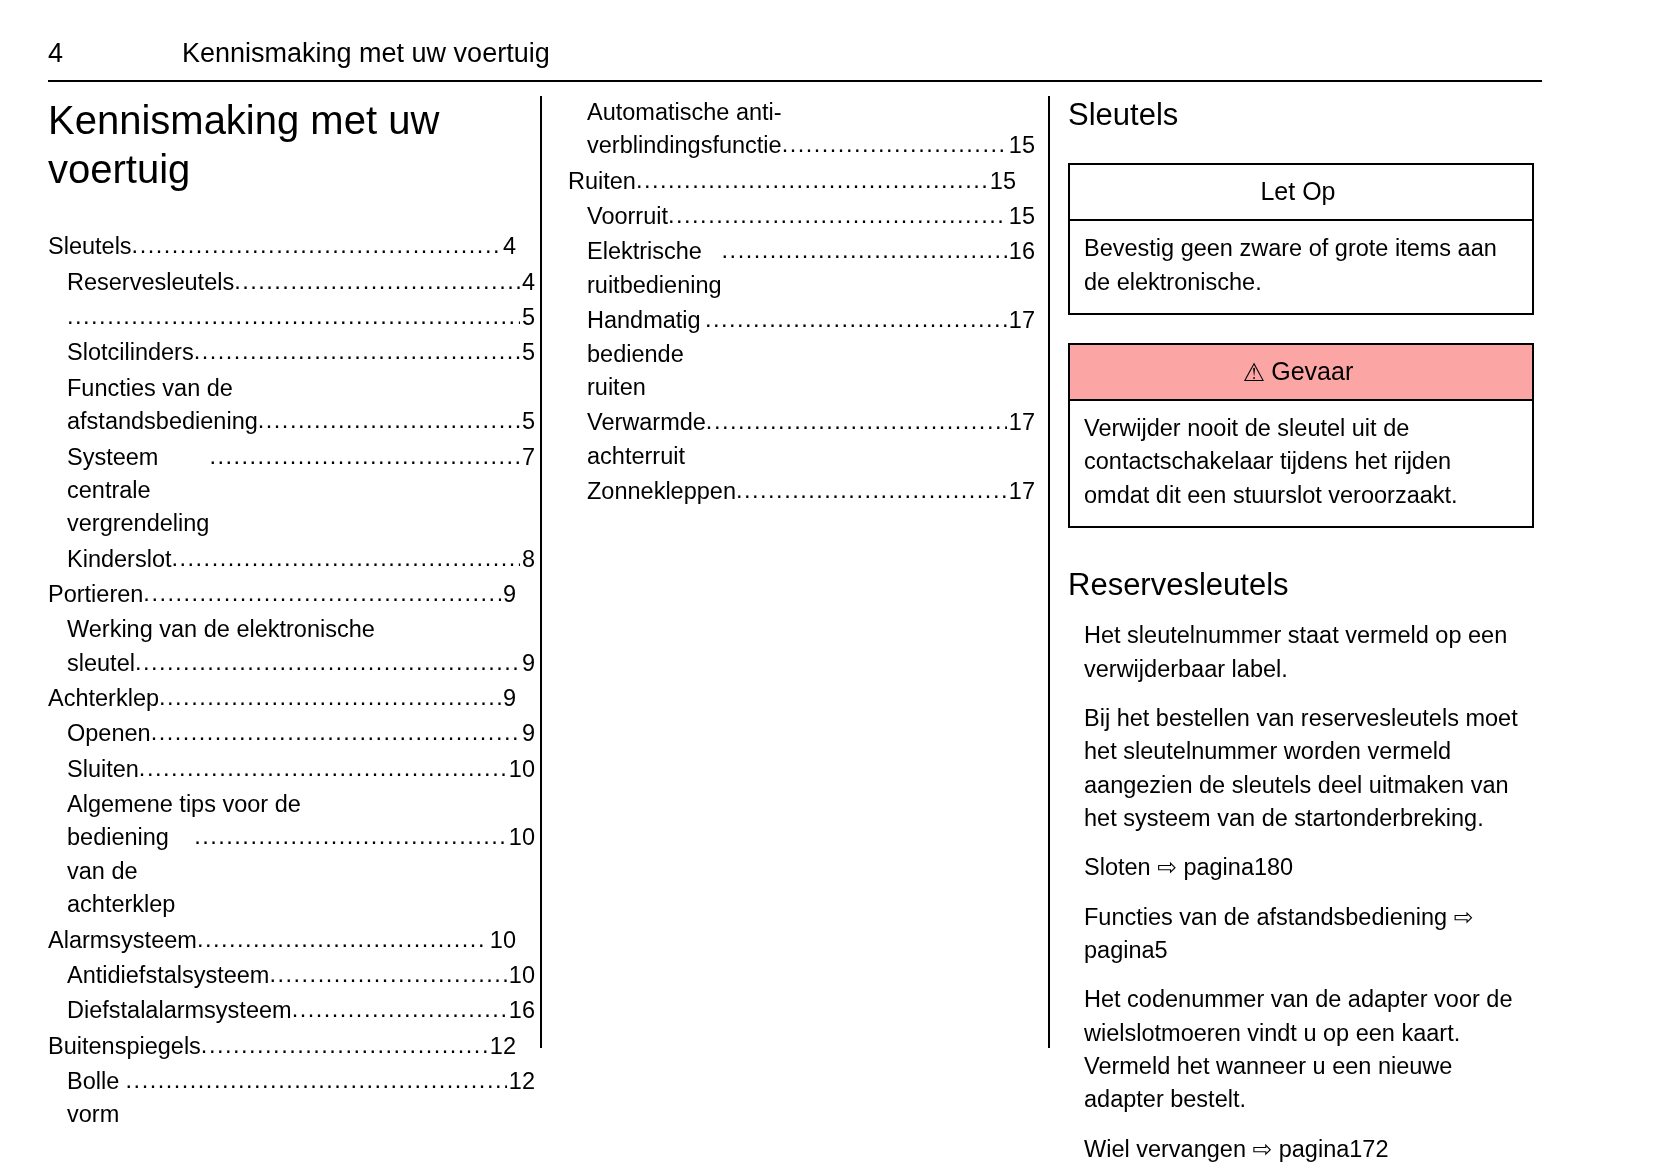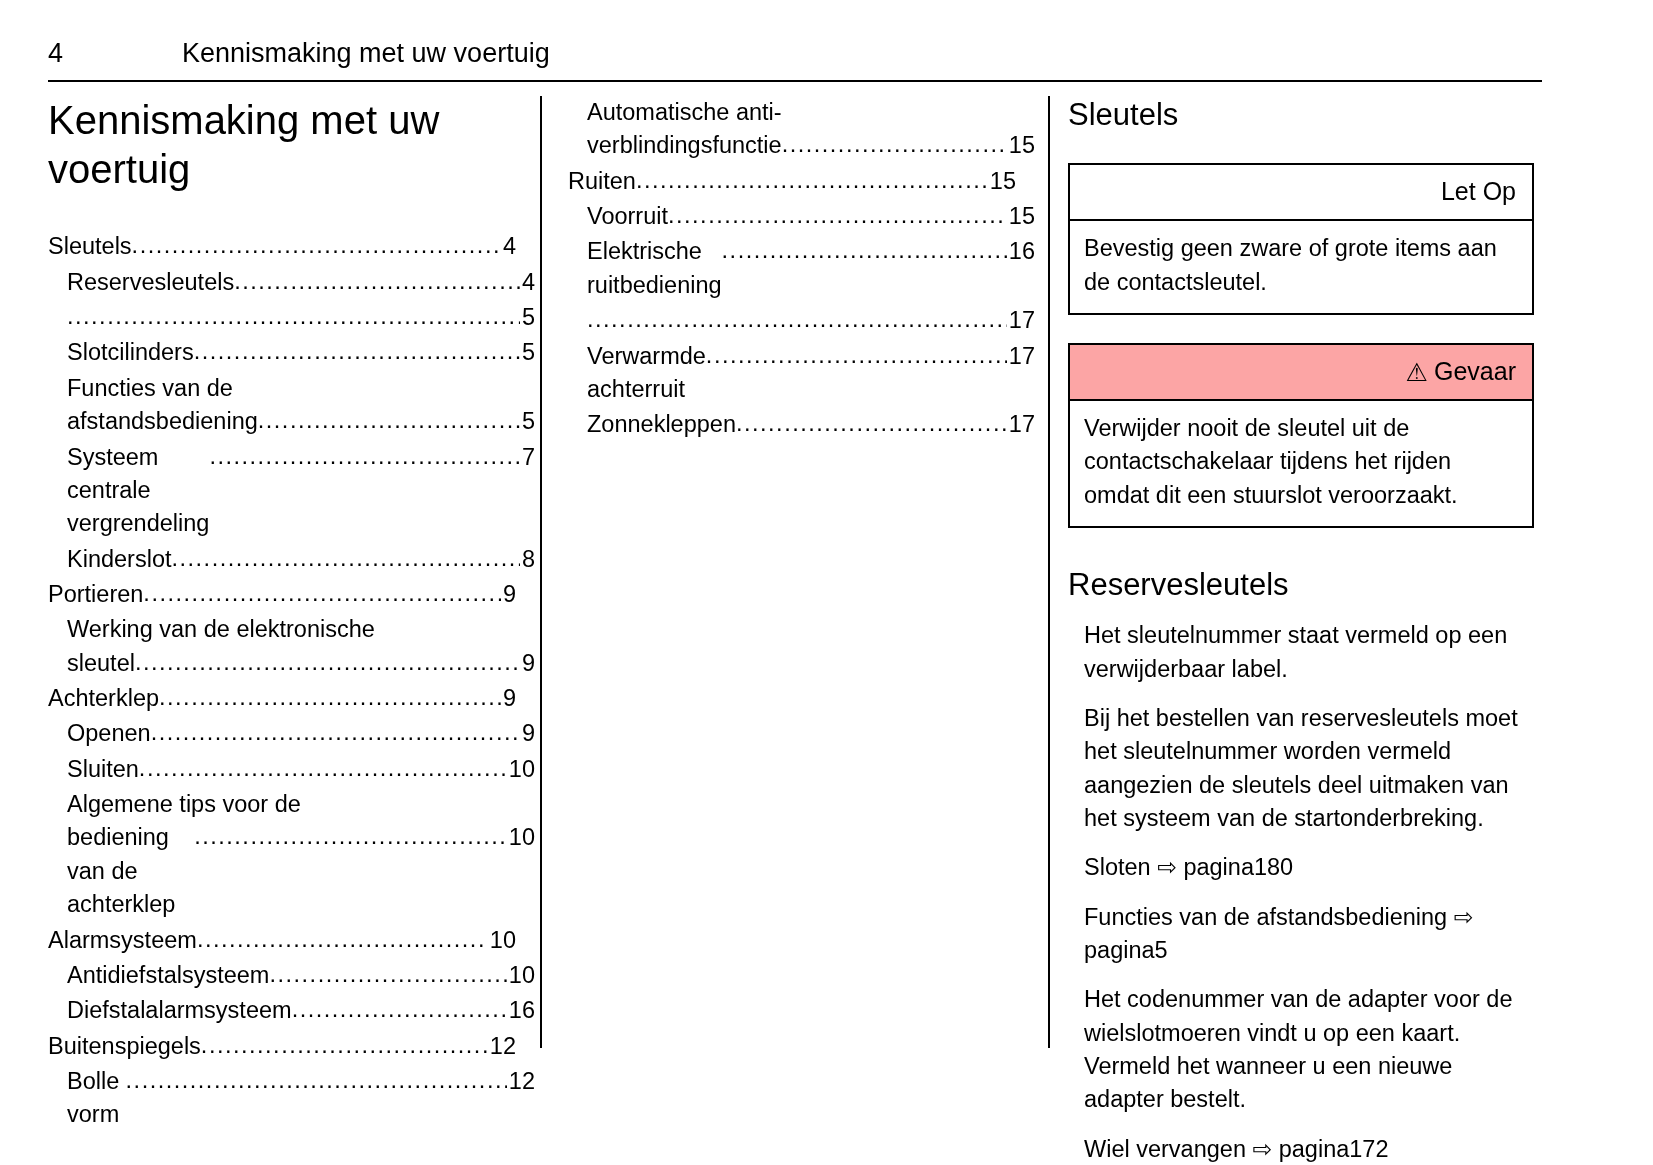--- a/index.html
+++ b/index.html
@@ -132,21 +132,21 @@
     margin-top: 38px;
     margin-bottom: 14px;
   }
   .box {
     border: 2px solid #000;
     margin-bottom: 28px;
     box-sizing: border-box;
     width: 466px;
   }
   .box-head {
-    text-align: right;
+    text-align: center;
     font-size: 25px;
     padding: 12px 16px 13px 10px;
     border-bottom: 2px solid #000;
   }
   .box-head.danger {
     background: #fca5a5;
   }
   .box-body {
     font-size: 23.5px;
     line-height: 1.42;
@@ -343,20 +343,21 @@
           </li>
           <li class="lvl2">
             <div class="toc-row">
               <span class="toc-label">Elektrische ruitbediening</span>
               <span class="toc-dots">..........................................................................................</span>
               <span class="toc-page">16</span>
             </div>
           </li>
           <li class="lvl2">
             <div class="toc-row">
+              <span class="toc-label">Handmatig bediende ruiten</span>
               <span class="toc-dots">..........................................................................................</span>
               <span class="toc-page">17</span>
             </div>
           </li>
           <li class="lvl2">
             <div class="toc-row">
               <span class="toc-label">Verwarmde achterruit</span>
               <span class="toc-dots">..........................................................................................</span>
               <span class="toc-page">17</span>
             </div>
@@ -369,21 +370,21 @@
             </div>
           </li>
         </ul>
     </div>
 
     <div class="col col-3">
       <h2 class="sec-title">Sleutels</h2>
 
       <div class="box">
         <div class="box-head">Let Op</div>
-        <div class="box-body">Bevestig geen zware of grote items aan de contactsleutel.</div>
+        <div class="box-body">Bevestig geen zware of grote items aan de elektronische.</div>
       </div>
 
       <div class="box">
         <div class="box-head danger">
           <span class="warn-sym">⚠</span><span>Gevaar</span>
         </div>
         <div class="box-body">Verwijder nooit de sleutel uit de contactschakelaar tijdens het rijden omdat dit een stuurslot veroorzaakt.</div>
       </div>
 
       <h3 class="sec-title sub">Reservesleutels</h3>

